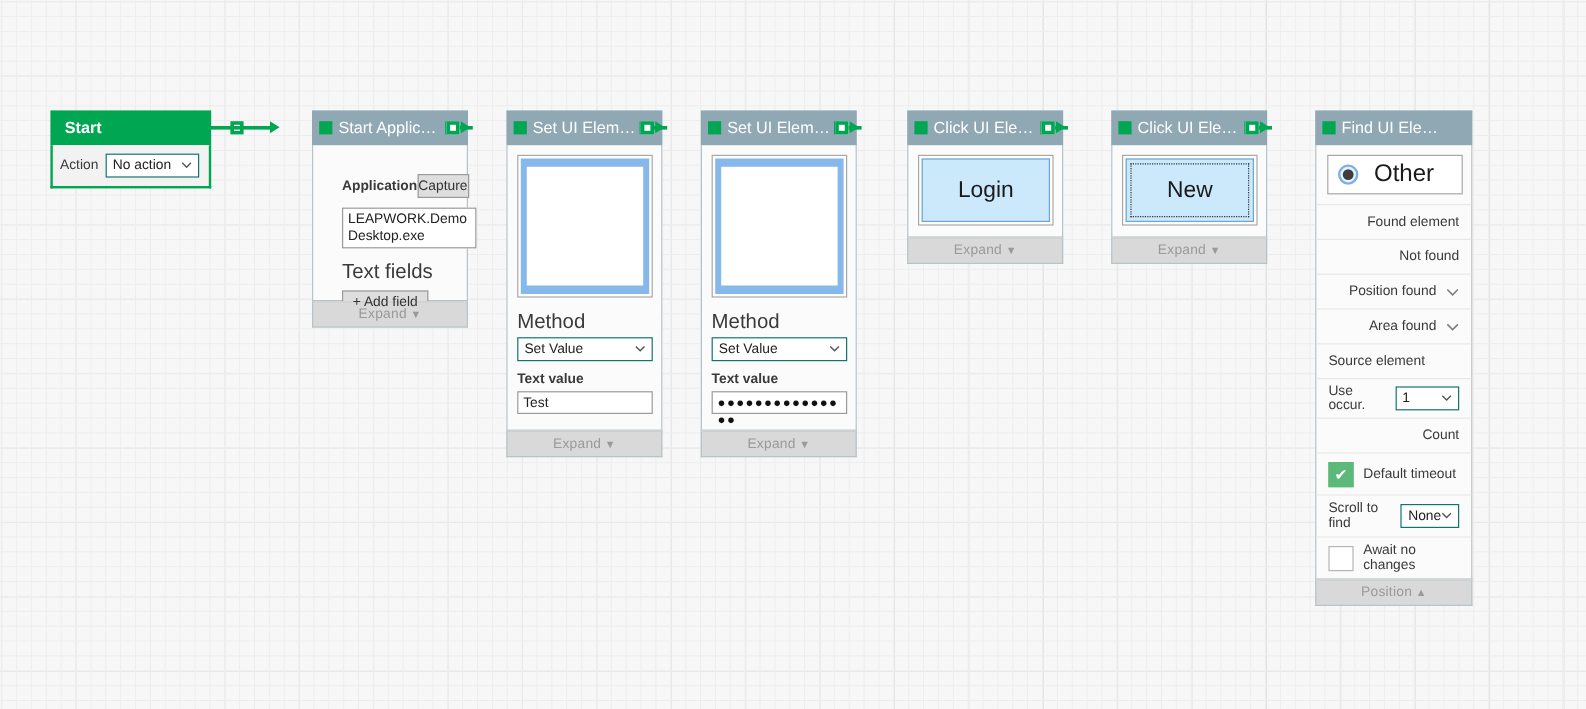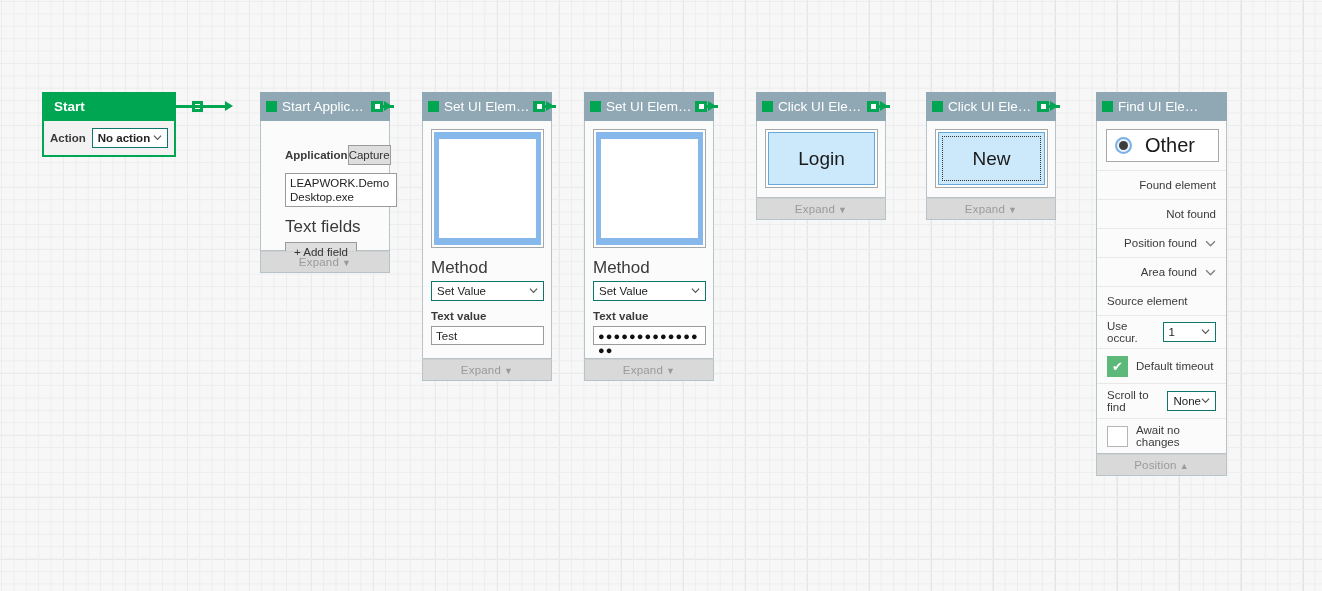--- a/index.html
+++ b/index.html
@@ -124,21 +124,20 @@
   }
   #start-node .start-body {
     background: #f2f2f2;
     border: 2px solid #00a651;
     border-top: none;
     height: 36px;
     box-sizing: border-box;
     display: flex;
     align-items: center;
     padding: 12px 6px;
-    font-weight: bold;
   }
   .fld-label {
     font-size: 11.5px;
     color: #3a3a3a;
     margin-right: 6px;
     white-space: nowrap;
   }
 
   
   .select {
@@ -498,20 +497,23 @@
       <div class="frow" style="height:33px;">
         <span>Use occur.</span>
         <div class="select" style="width:56px; margin-left:6px;">
           <span>1</span>
           <svg class="chev" viewBox="0 0 10 10">
             <path d="M1 3 L5 7 L9 3" fill="none" stroke="#555" stroke-width="1.3"></path>
           </svg>
         </div>
       </div>
 
+      <div class="frow right">
+        <span>Count</span>
+      </div>
 
       <div class="frow" style="height:35px;">
         <span class="chk on">✔</span>
         <span>Default timeout</span>
       </div>
 
       <div class="frow" style="height:35px;">
         <span>Scroll to find</span>
         <div class="select" style="width:52px; margin-left:6px;">
           <span>None</span>

